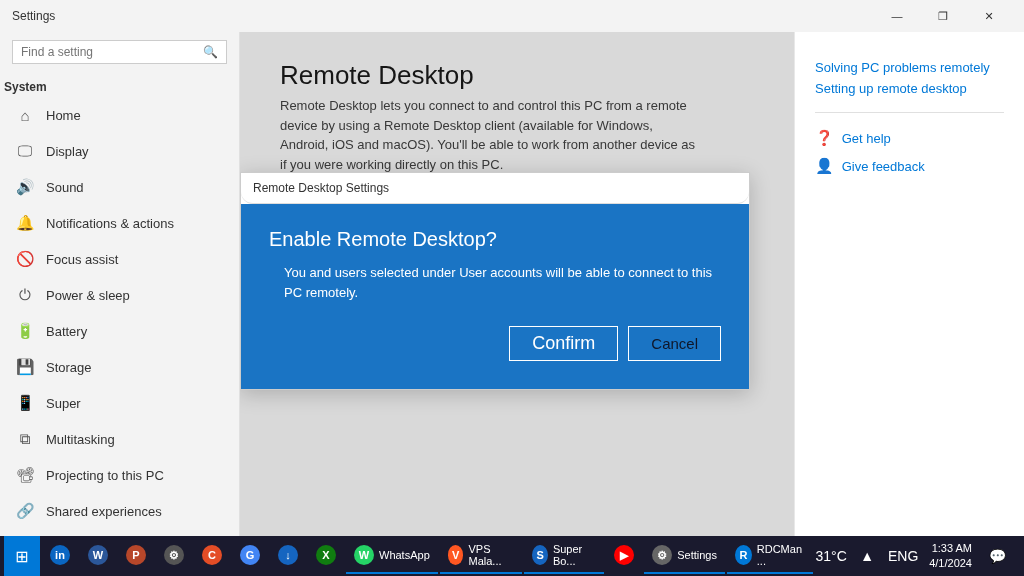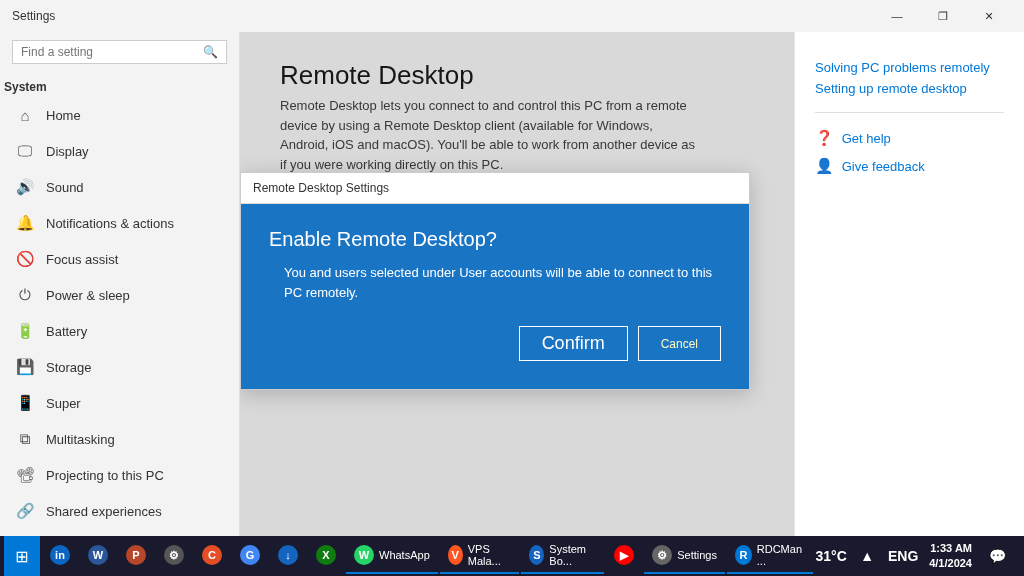--- a/index.html
+++ b/index.html
@@ -116,20 +116,21 @@
       width: 510px;
       margin-left: 0;
       box-shadow: 0 4px 20px rgba(0,0,0,0.2);
     }
     .modal-header {
       background: white;
       padding: 8px 12px;
       border-bottom: 1px solid #ddd;
       font-size: 12px;
       color: #333;
+      border-radius: 12px;
     }
     .modal-body {
       background: #1a74c4;
       padding: 24px 28px 28px;
       color: white;
     }
     .modal-title {
       font-size: 20px;
       font-weight: 400;
       margin-bottom: 12px;
@@ -150,23 +151,23 @@
       border: 1px solid white;
       background: transparent;
       color: white;
       cursor: pointer;
       font-size: 18px;
     }
     .btn-cancel {
       padding: 6px 22px;
       border: 1px solid white;
       background: transparent;
-      color: #fef9c3;
-      cursor: pointer;
-      font-size: 12px;
+      color: #0f172a;
+      cursor: pointer;
+      font-size: 15px;
     }
 
     
     .right-panel {
       width: 230px;
       padding: 28px 20px;
       background: white;
       border-left: 1px solid #e8e8e8;
       flex-shrink: 0;
     }
@@ -228,21 +229,20 @@
       height: 40px;
     }
     .taskbar-right {
       margin-left: auto;
       display: flex;
       align-items: center;
       gap: 4px;
       color: white;
       font-size: 12px;
       padding-right: 6px;
-      font-weight: bold;
     }
     .taskbar-clock {
       text-align: right;
       font-size: 11px;
       color: white;
       line-height: 1.4;
       padding: 0 6px;
     }
     .taskbar-icon-box {
       display: flex;
@@ -414,21 +414,21 @@
   <div class="taskbar-app active">
     <div class="app-circle" style="background:#25d366;">W</div>
     <span style="font-size:11px;color:white;">WhatsApp</span>
   </div>
   <div class="taskbar-app active">
     <div class="app-circle" style="background:#ff5722;">V</div>
     <span style="font-size:11px;color:white;">VPS Mala...</span>
   </div>
   <div class="taskbar-app active">
     <div class="app-circle" style="background:#1565c0;">S</div>
-    <span style="font-size:11px;color:white;">System Bo...</span>
+    <span style="font-size:11px;color:white;">Super Bo...</span>
   </div>
   <div class="taskbar-app">
     <div class="app-circle" style="background:#ff0000;">▶</div>
   </div>
   <div class="taskbar-app active">
     <div class="app-circle" style="background:#666;">⚙</div>
     <span style="font-size:11px;color:white;">Settings</span>
   </div>
   <div class="taskbar-app active">
     <div class="app-circle" style="background:#0078d7;">R</div>

